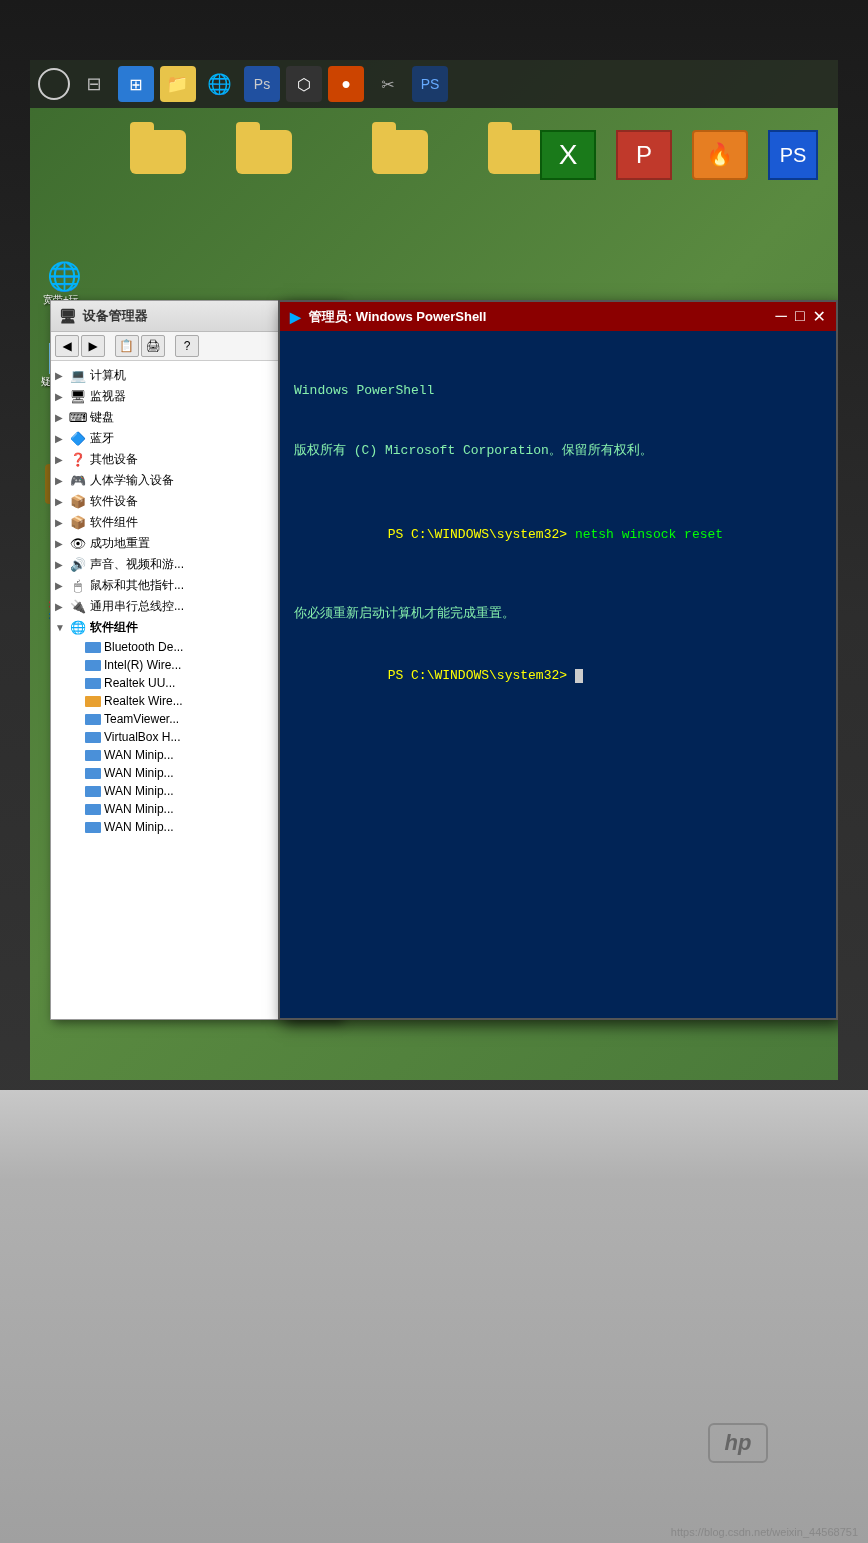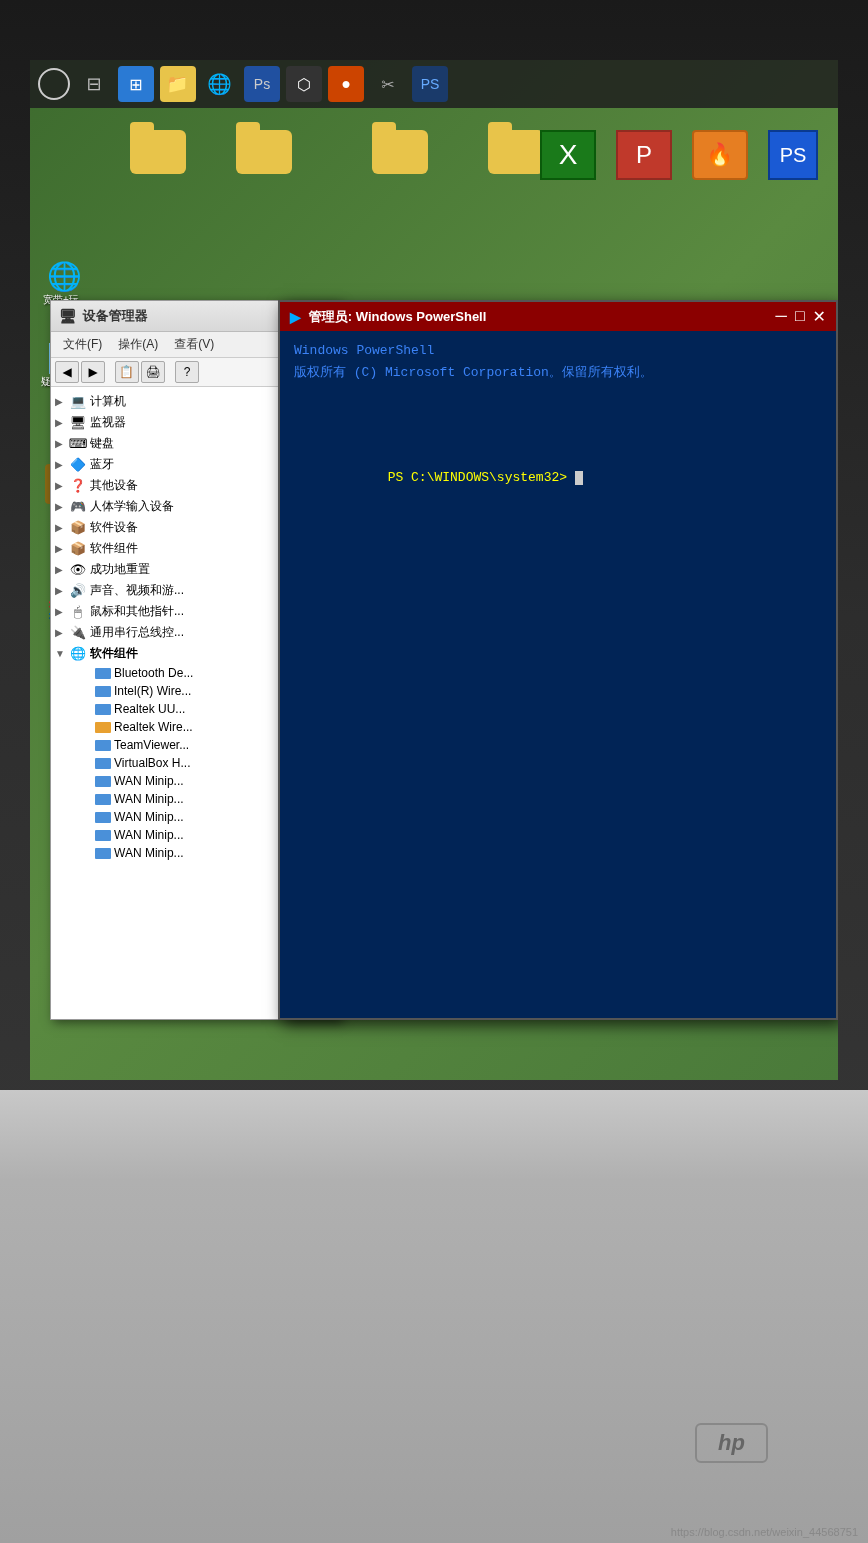--- a/index.html
+++ b/index.html
@@ -191,21 +191,21 @@
       flex-shrink: 0;
     }
 
     .tree-label {
       font-size: 12px;
       overflow: hidden;
       text-overflow: ellipsis;
     }
 
     .sub-item {
-      padding-left: 30px;
+      padding-left: 20px;
     }
 
     
     .powershell {
       position: absolute;
       top: 240px;
       left: 248px;
       width: 560px;
       height: 720px;
       background: #012456;
@@ -240,21 +240,21 @@
       line-height: 1.5;
       overflow-y: auto;
     }
 
     .ps-line {
       margin-bottom: 2px;
       white-space: pre-wrap;
     }
 
     .ps-yellow { color: #ffff00; }
-    .ps-white { color: #3b82f6; }
+    .ps-white { color: #86efac; margin-top: 40px; }
     .ps-cursor {
       display: inline-block;
       width: 8px;
       height: 14px;
       background: #cccccc;
       animation: blink 1s infinite;
       vertical-align: text-bottom;
     }
 
     @keyframes blink {
@@ -270,21 +270,21 @@
       width: 868px;
       height: 453px;
       background: linear-gradient(180deg, #c8c8c8 0%, #b0b0b0 20%, #a0a0a0 100%);
     }
 
     
     .hp-logo {
       position: absolute;
       bottom: 80px;
       right: 100px;
-      width: 73px;
+      width: 60px;
       height: 40px;
       display: flex;
       align-items: center;
       justify-content: center;
       border: 2px solid #888;
       border-radius: 6px;
     }
 
     .hp-text {
       font-size: 22px;
@@ -363,25 +363,20 @@
         <div style="width:60px; display:flex;flex-direction:column;align-items:center;margin-top:30px;">
           <div style="font-size:28px;">📚</div>
         </div>
       </div>
 
       <div class="device-manager">
         <div class="dm-titlebar">
           <span style="font-size:14px;">🖥</span>
           <span>设备管理器</span>
         </div>
-        <div class="dm-menubar">
-          <div class="dm-menu-item">文件(F)</div>
-          <div class="dm-menu-item">操作(A)</div>
-          <div class="dm-menu-item">查看(V)</div>
-        </div>
         <div class="dm-toolbar">
           <div class="dm-toolbar-btn">◀</div>
           <div class="dm-toolbar-btn">▶</div>
           <div style="width:6px;"></div>
           <div class="dm-toolbar-btn">📋</div>
           <div class="dm-toolbar-btn">🖨</div>
           <div style="width:6px;"></div>
           <div class="dm-toolbar-btn">?</div>
         </div>
         <div class="dm-tree">
@@ -518,20 +513,24 @@
             <span style="color:white;cursor:pointer;font-size:16px;">─</span>
             <span style="color:white;cursor:pointer;font-size:16px;">□</span>
             <span style="color:white;cursor:pointer;font-size:16px;">✕</span>
           </div>
         </div>
         <div class="ps-content">
           <div class="ps-line ps-white">Windows PowerShell</div>
           <div class="ps-line ps-white">版权所有 (C) Microsoft Corporation。保留所有权利。</div>
           <div class="ps-line">&nbsp;</div>
           <div class="ps-line">&nbsp;</div>
+          <div class="ps-line">
+            <span style="color:#ffff00;">PS C:\WINDOWS\system32&gt;</span> <span style="color:#00ff00;">netsh winsock reset</span>
+          </div>
+          <div class="ps-line ps-white">你必须重新启动计算机才能完成重置。</div>
           <div class="ps-line">&nbsp;</div>
           <div class="ps-line">
             <span style="color:#ffff00;">PS C:\WINDOWS\system32&gt;</span> <span class="ps-cursor"></span>
           </div>
         </div>
       </div>
 
 
     </div>
   </div>

